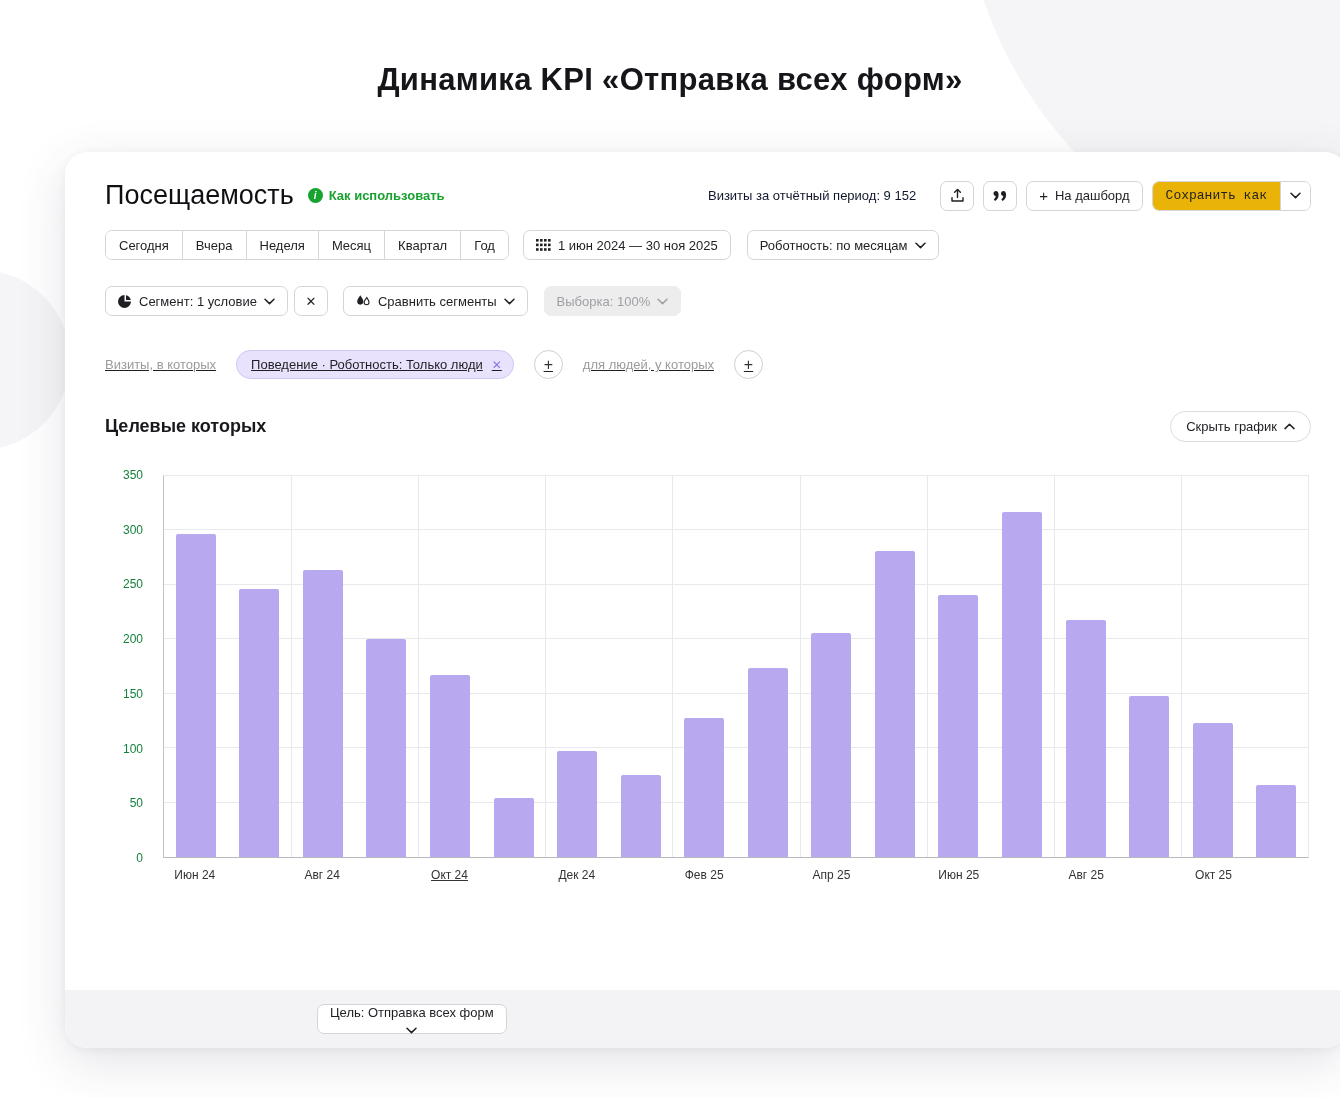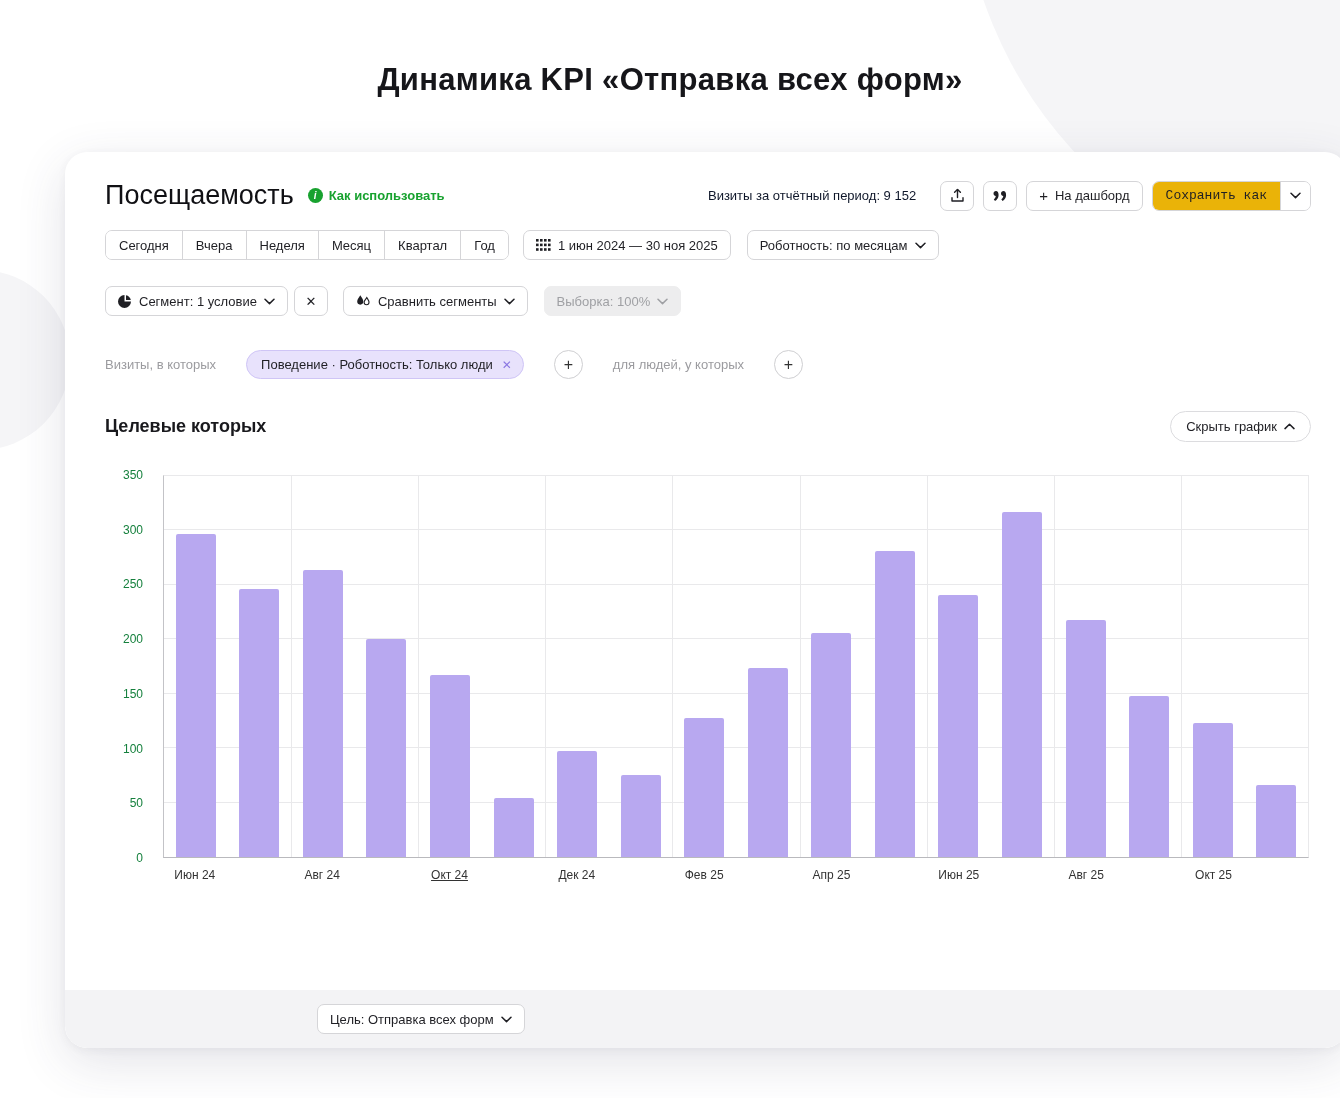--- a/index.html
+++ b/index.html
@@ -65,21 +65,21 @@
   .row3 { margin-top:16px; }
   .q-circle { width:16px; height:16px; margin-left:14px; border:1px solid #c6c6ca; border-radius:50%;
     color:#9b9b9f; font-size:10px; display:inline-flex; align-items:center; justify-content:center; cursor:pointer; }
 
   .row4 { margin-top:26px; }
   .x-btn { margin-left:6px; }
   .x-glyph { font-size:13px; color:#1f1f24; }
   .compare-btn { margin-left:15px; }
   .sample-btn { margin-left:16px; }
 
-  .row5 { margin-top:34px; gap:30px; }
+  .row5 { margin-top:34px; gap:20px;text-decoration:underline; }
   .dim-label { font-size:13px; color:#9b9b9f; }
   .chip { height:29px; display:inline-flex; align-items:center; gap:9px;
     padding:0 11px 0 14px; background:#e8e2fc; border:1px solid #cfc5f6;
     border-radius:15px; font-size:13px; color:#1f1f24; cursor:pointer; }
   .chip-x { color:#8b77e2; font-size:12px; }
   .plus-circle { width:29px; height:29px; border-radius:50%; border:1px solid #cfcfd2;
     background:#fff; font-size:16px; color:#333; display:inline-flex;
     align-items:center; justify-content:center; cursor:pointer; font-family:inherit; }
 
   .section-row { margin-top:32px; }
@@ -95,21 +95,21 @@
     border-left:1px solid #c3c3c7; border-bottom:1px solid #b9b9bd;
     border-top:1px solid #e9e9eb; border-right:1px solid #e9e9eb; }
   .hgrid { position:absolute; left:0; right:0; height:1px; background:#e9e9eb; }
   .vgrid { position:absolute; top:0; bottom:0; width:1px; background:#e9e9eb; }
   .bar { position:absolute; bottom:0; width:40px; transform:translateX(-50%); border-radius:2px 2px 0 0; }
   .xlabels { position:absolute; left:58px; right:2px; bottom:0; height:24px; }
   .xlab { position:absolute; top:8px; transform:translateX(-50%); font-size:12px; color:#333; white-space:nowrap; }
 
   .footer { position:absolute; left:0; right:0; bottom:0; height:58px; background:#f3f3f5;
     border-radius:0 0 22px 22px; display:flex; align-items:center; }
-  .goal-btn { margin-left:252px; }
+  .goal-btn { margin-left:252px;flex-direction:column; }
 
   svg.chev { flex:0 0 auto; }
 </style>
 </head>
 <body>
 
 <div class="blob blob1"></div>
 <div class="blob blob2"></div>
 
 <h1 class="page-title">Динамика KPI «Отправка всех форм»</h1>

